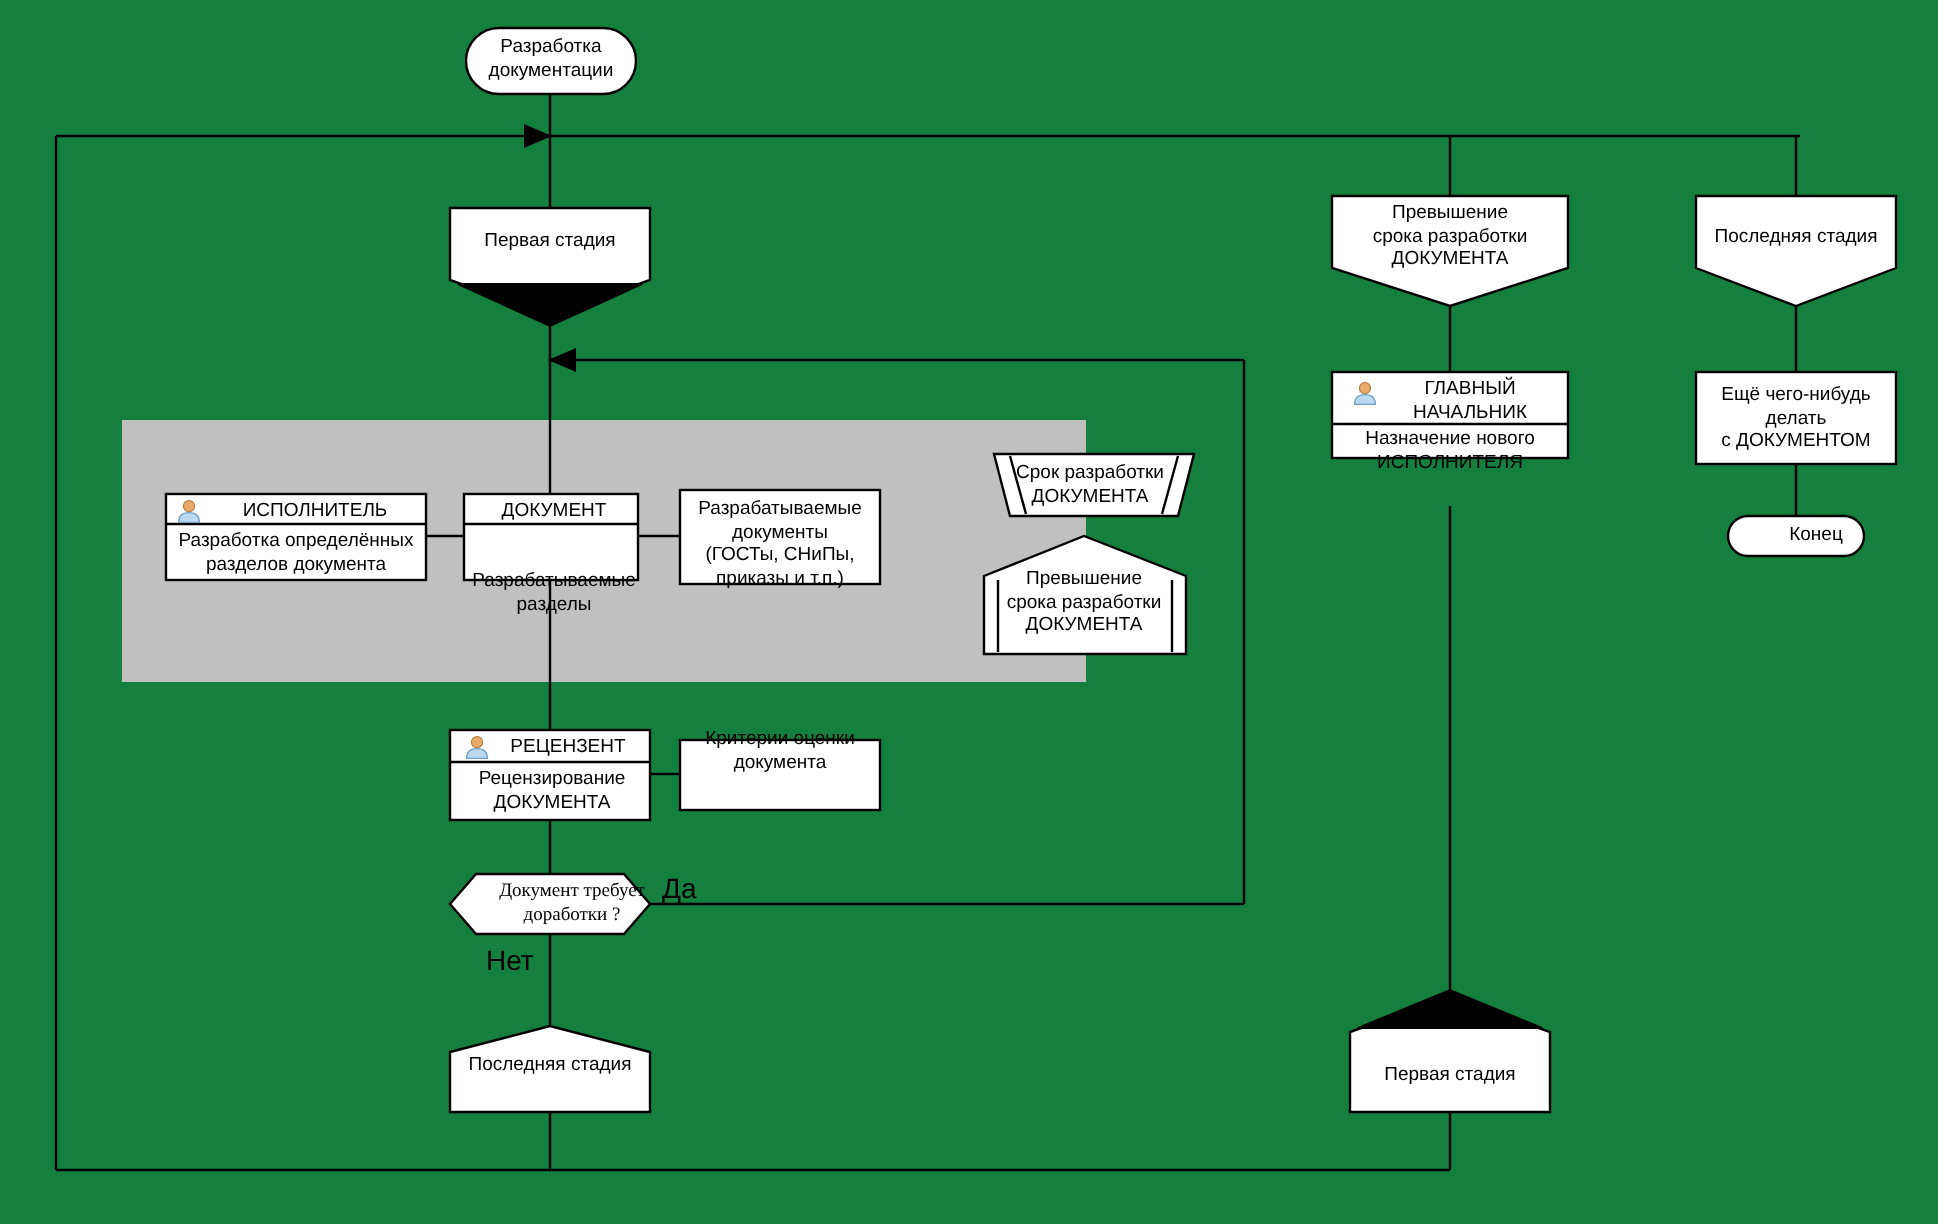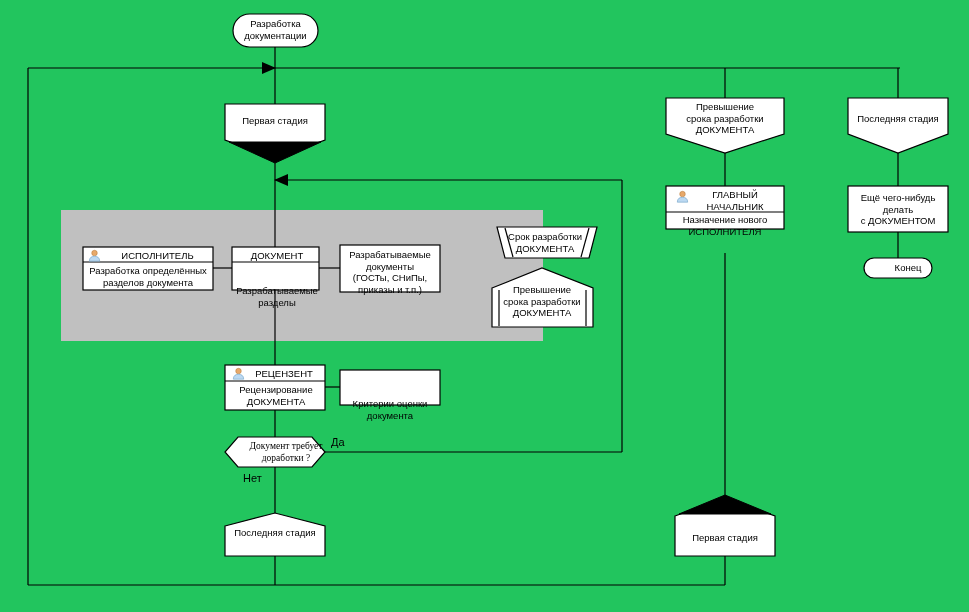--- a/index.html
+++ b/index.html
@@ -7,21 +7,21 @@
     padding: 0;
     background: #ffffff;
   }
   body {
     font-family: "Liberation Sans", sans-serif;
   }
   #diagram-root {
     position: relative;
     width: 969px;
     height: 612px;
-    background: #22c55e;
+    background: #15803d;
     overflow: hidden;
   }
   svg.layer {
     position: absolute;
     top: 0;
     left: 0;
     width: 969px;
     height: 612px;
   }
   .shape-stroke {
@@ -66,21 +66,21 @@
   }
   .avatar {
     position: absolute;
     width: 13px;
     height: 13px;
     pointer-events: none;
   }
   .edge-label {
     position: absolute;
     font-family: "Liberation Sans", sans-serif;
-    font-size: 11px;
+    font-size: 14px;
     color: #000000;
   }
 </style>
 </head>
 <body>
 
 <div id="diagram-root">
 
   <svg class="layer" viewBox="0 0 969 612">
 
@@ -223,21 +223,21 @@
   <div class="lbl" style="left:849px; top:192px; width:98px;">Ещё чего-нибудь
 делать
 с ДОКУМЕНТОМ</div>
 
   <div class="lbl" style="left:864px; top:262px; width:88px;">Конец</div>
 
   <div class="lbl" style="left:248px; top:368px; width:72px;">РЕЦЕНЗЕНТ</div>
   <div class="lbl left" style="left:228px; top:384px; width:96px;">Рецензирование
 ДОКУМЕНТА</div>
 
-  <div class="lbl" style="left:341px; top:398px; width:98px;">Критерии оценки
+  <div class="lbl" style="left:341px; top:364px; width:98px;">Критерии оценки
 документа</div>
 
   <div class="lbl" style="left:228px; top:441px; width:116px;font-family:Liberation Serif, serif;">Документ требует
 доработки ?</div>
 
   <div class="lbl" style="left:225px; top:527px; width:100px;">Последняя стадия</div>
 
   <div class="lbl" style="left:675px; top:532px; width:100px;">Первая стадия</div>
 
   <div class="edge-label" style="left:331px; top:436px;">Да</div>

